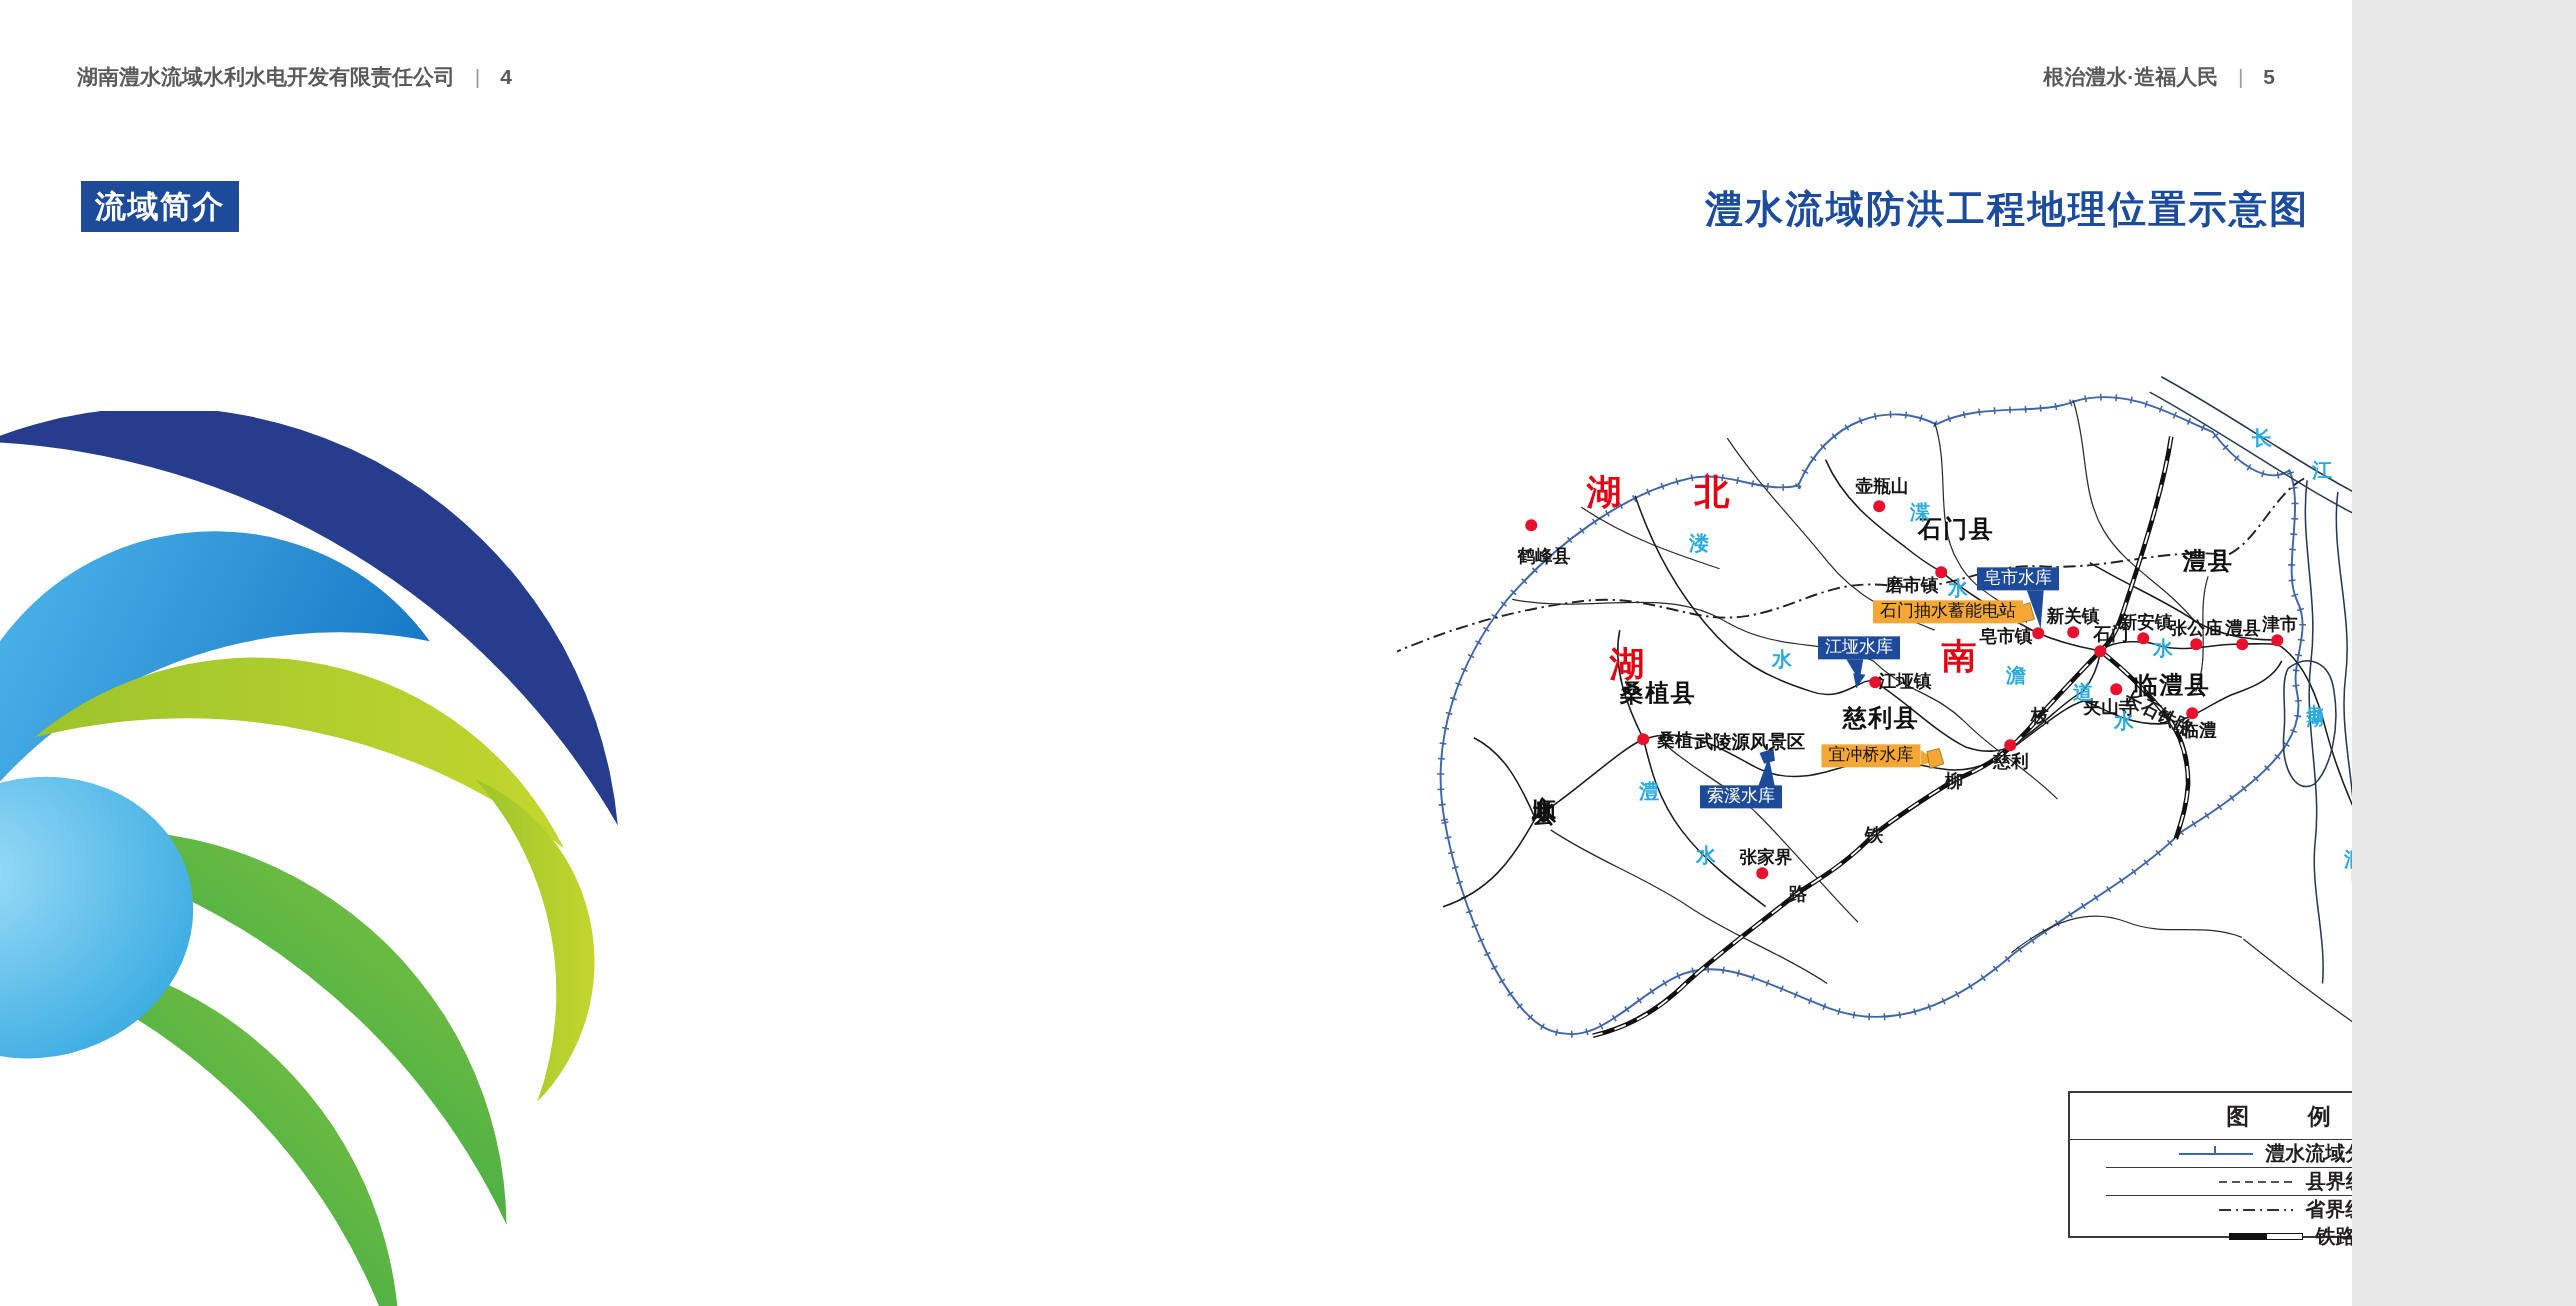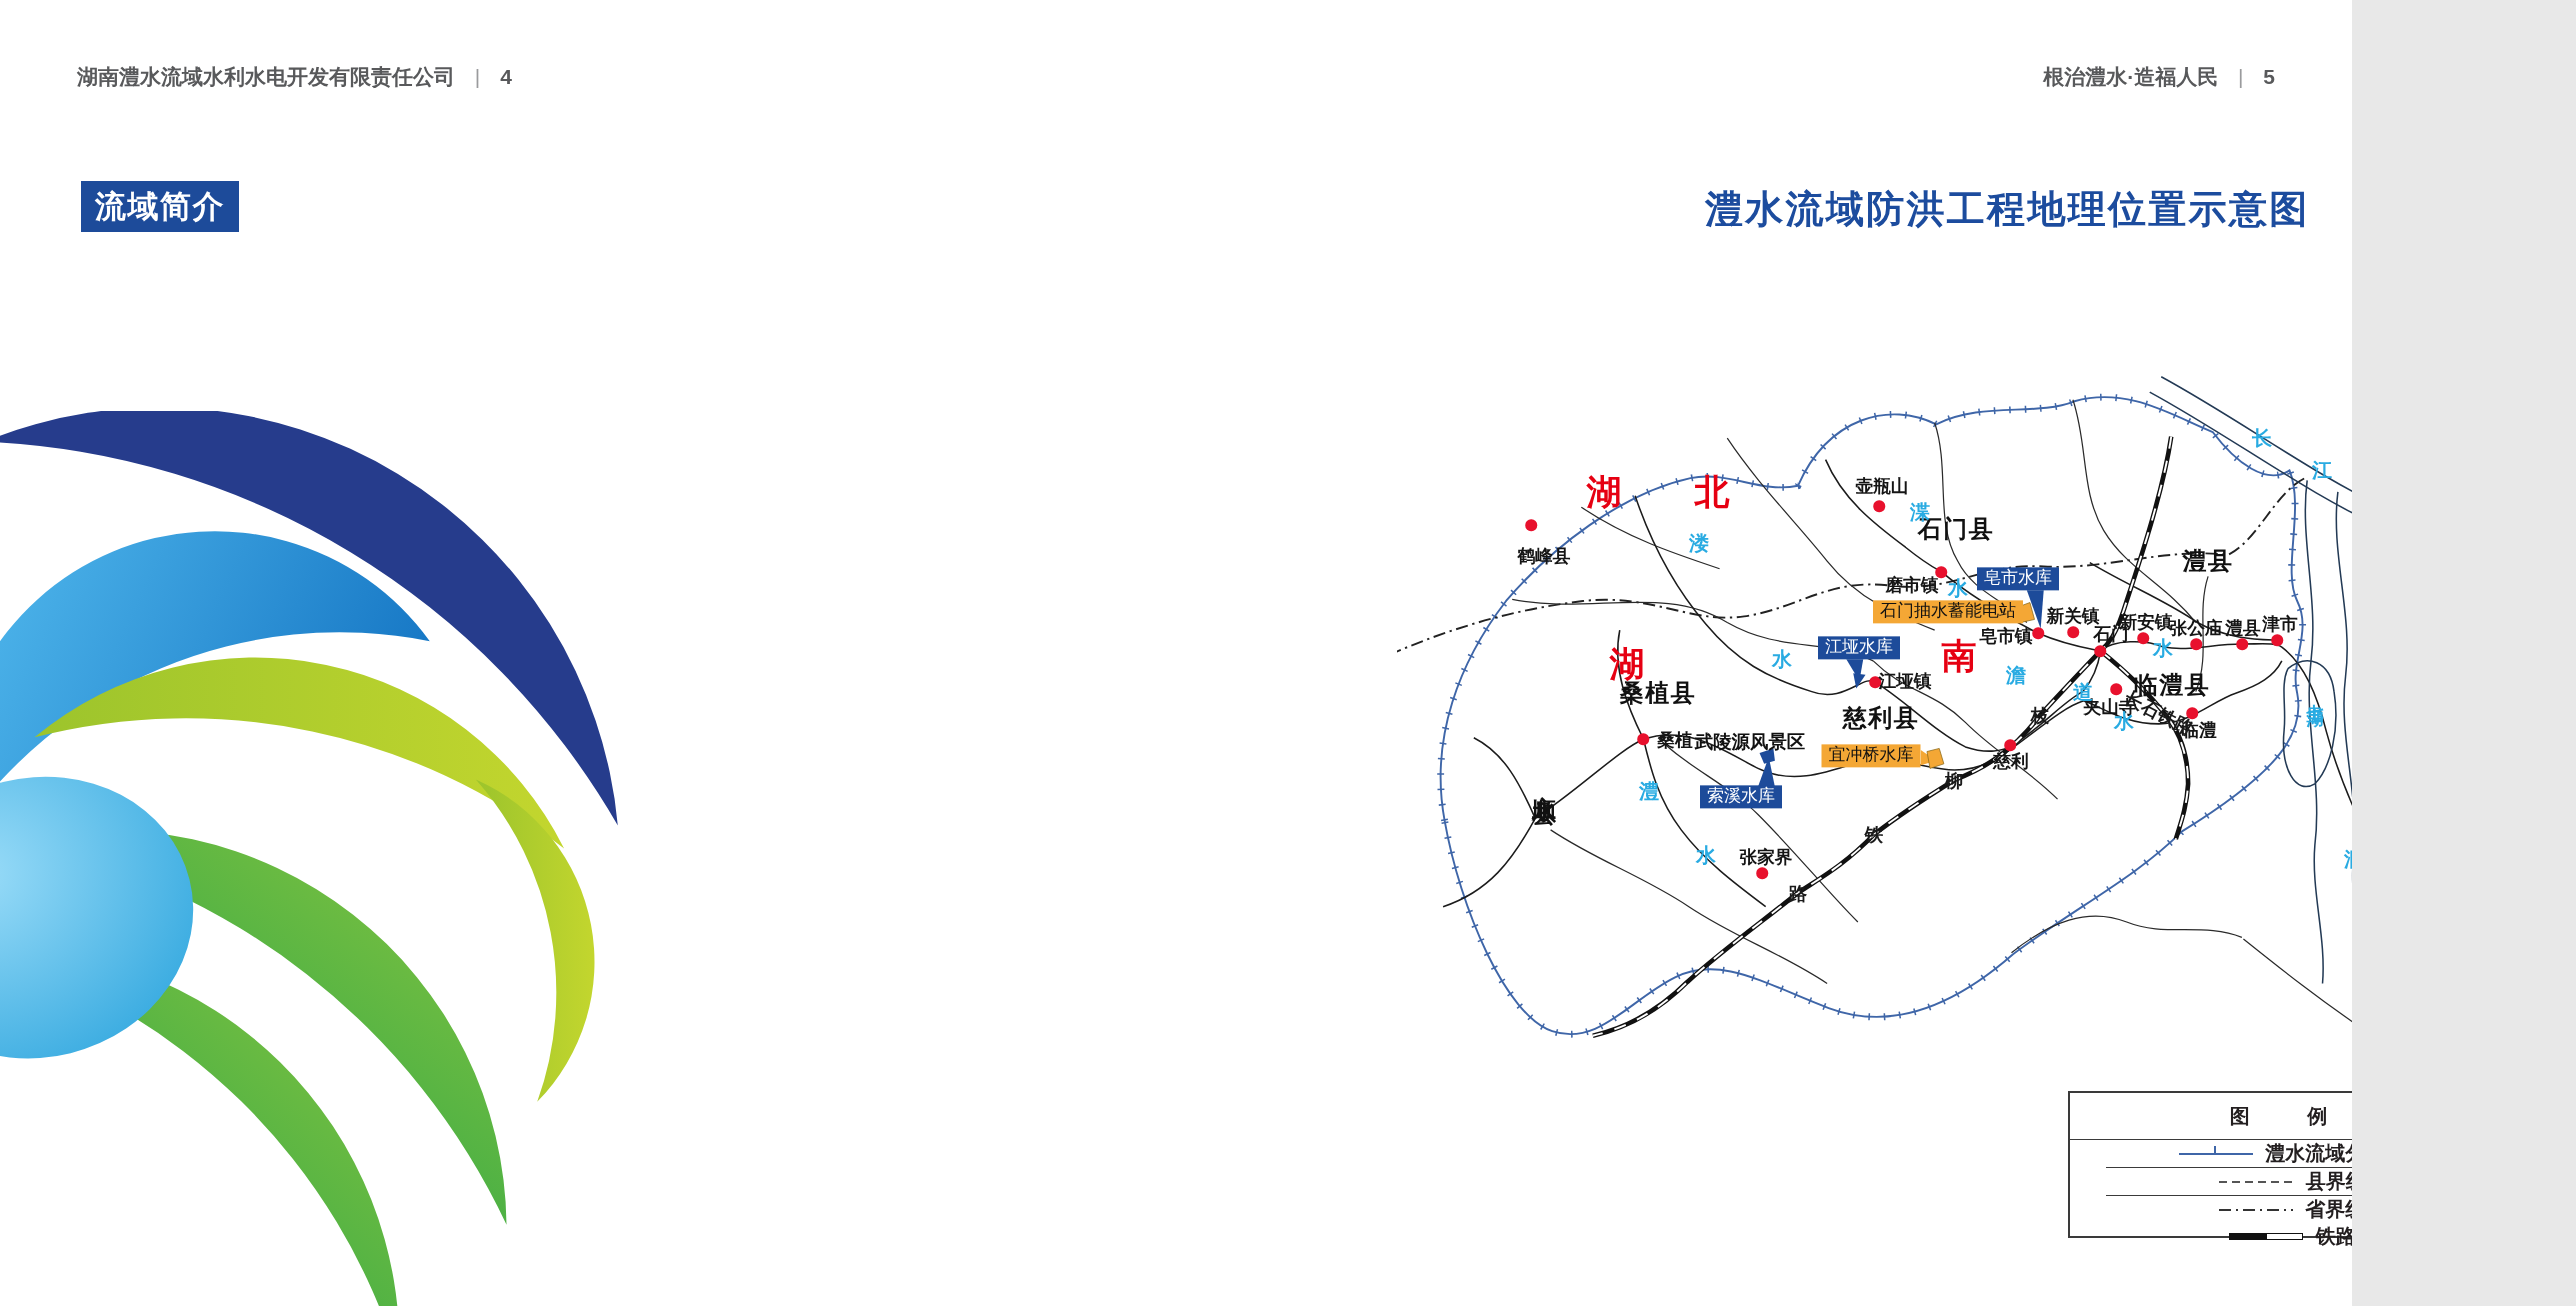--- a/index.html
+++ b/index.html
@@ -49,21 +49,21 @@
   }
   .tag.blue{background:#1d4b9a;color:#ffffff;}
   .tag.orange{background:#f4a735;color:#111111;}
   
   .legend{
     position:absolute;left:2068px;top:1091px;width:413px;height:147px;border:2.3px solid #3a3a3a;
     box-sizing:border-box;background:#fff;
   }
   .legend .ltitle{
     height:46px;border-bottom:1.5px solid #3a3a3a;display:flex;align-items:center;justify-content:center;
-    font-size:20px;font-weight:bold;color:#231f20;letter-spacing:26px;text-indent:26px;padding-left:8px;
+    font-size:23px;font-weight:bold;color:#231f20;letter-spacing:26px;text-indent:26px;padding-left:8px;
   }
   .legend .grid{display:grid;grid-template-columns:1fr;grid-template-rows:1fr 1fr;height:98px;padding-left:36px;}
   .legend .cell{
     display:flex;align-items:center;justify-content:center;gap:12.3px;
     border-right:1.5px solid #3a3a3a;border-bottom:1.5px solid #3a3a3a;box-sizing:border-box;
   }
   .legend .cell:nth-child(2n){border-right:none;}
   .legend .cell:nth-child(n+3){border-bottom:none;}
   .legend .lab{font-size:20px;font-weight:bold;color:#231f20;white-space:nowrap;}
   .sym{position:relative;width:74px;height:15.4px;flex:0 0 auto;}

